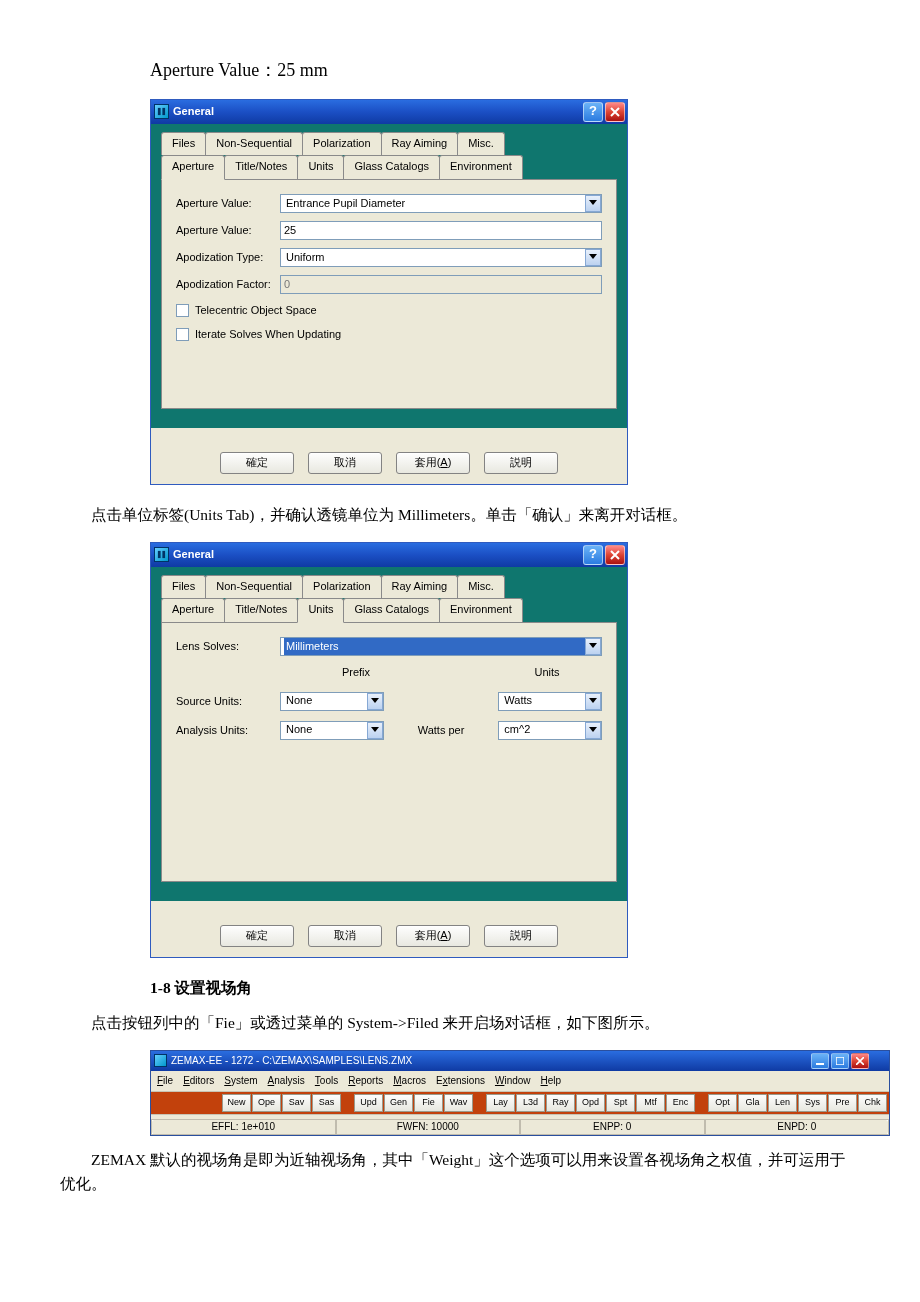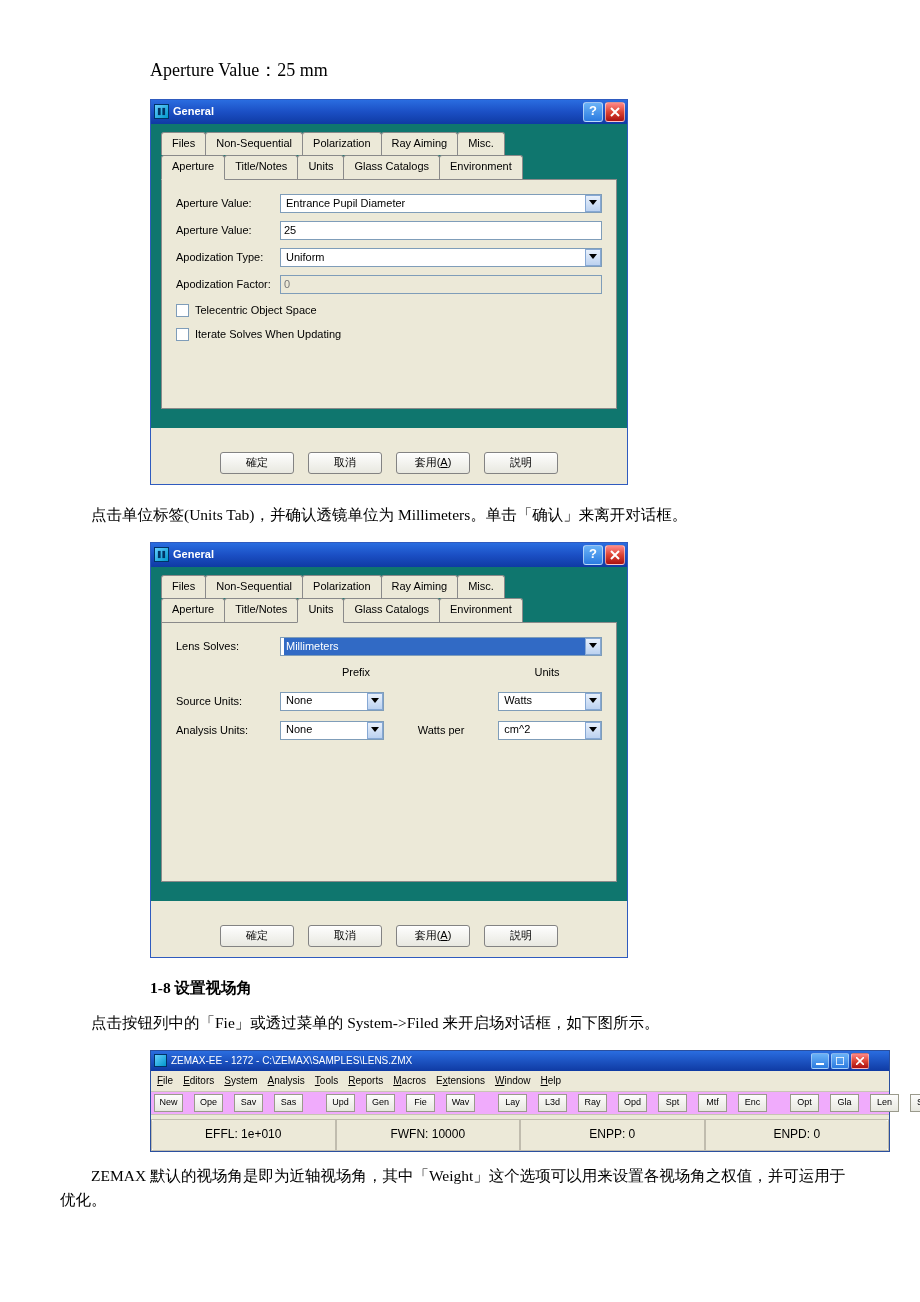--- a/index.html
+++ b/index.html
@@ -197,40 +197,41 @@
     display:flex; gap:10px;
     background:#ece9d8;
     padding:2px 6px;
     font-size:10px;
     border-bottom:1px solid #c8c4b4;
   }
   .menubar span .u { text-decoration: underline; }
 
   .toolbar {
     display:flex; align-items:center;
-    background:#f0abfc;
+    background:#c2410c;
     border-bottom:1px solid #c8c4b4;
     padding:2px 3px;
-    gap:12px;
+    gap:2px;
+    justify-content:flex-end;
   }
   .tbtn {
     height:18px; min-width:29px;
     background: linear-gradient(#fdfdfd,#e7e7df);
     border: 1px solid #9a9a8c;
     font-size:9px;
     display:flex; align-items:center; justify-content:center;
     margin-right:-1px;
   }
   .tsep { width:10px; }
 
   .statusbar {
     display:flex;
     background:#ece9d8;
-    height:32px;
-    font-size:12px;
+    height:16px;
+    font-size:10px;
     border-radius:6px;
   }
   .status-cell {
     flex:1;
     border:1px solid #c0bcae;
     display:flex; align-items:center; justify-content:center;
     padding:0 4px;
   }
 </style>
 </head>

